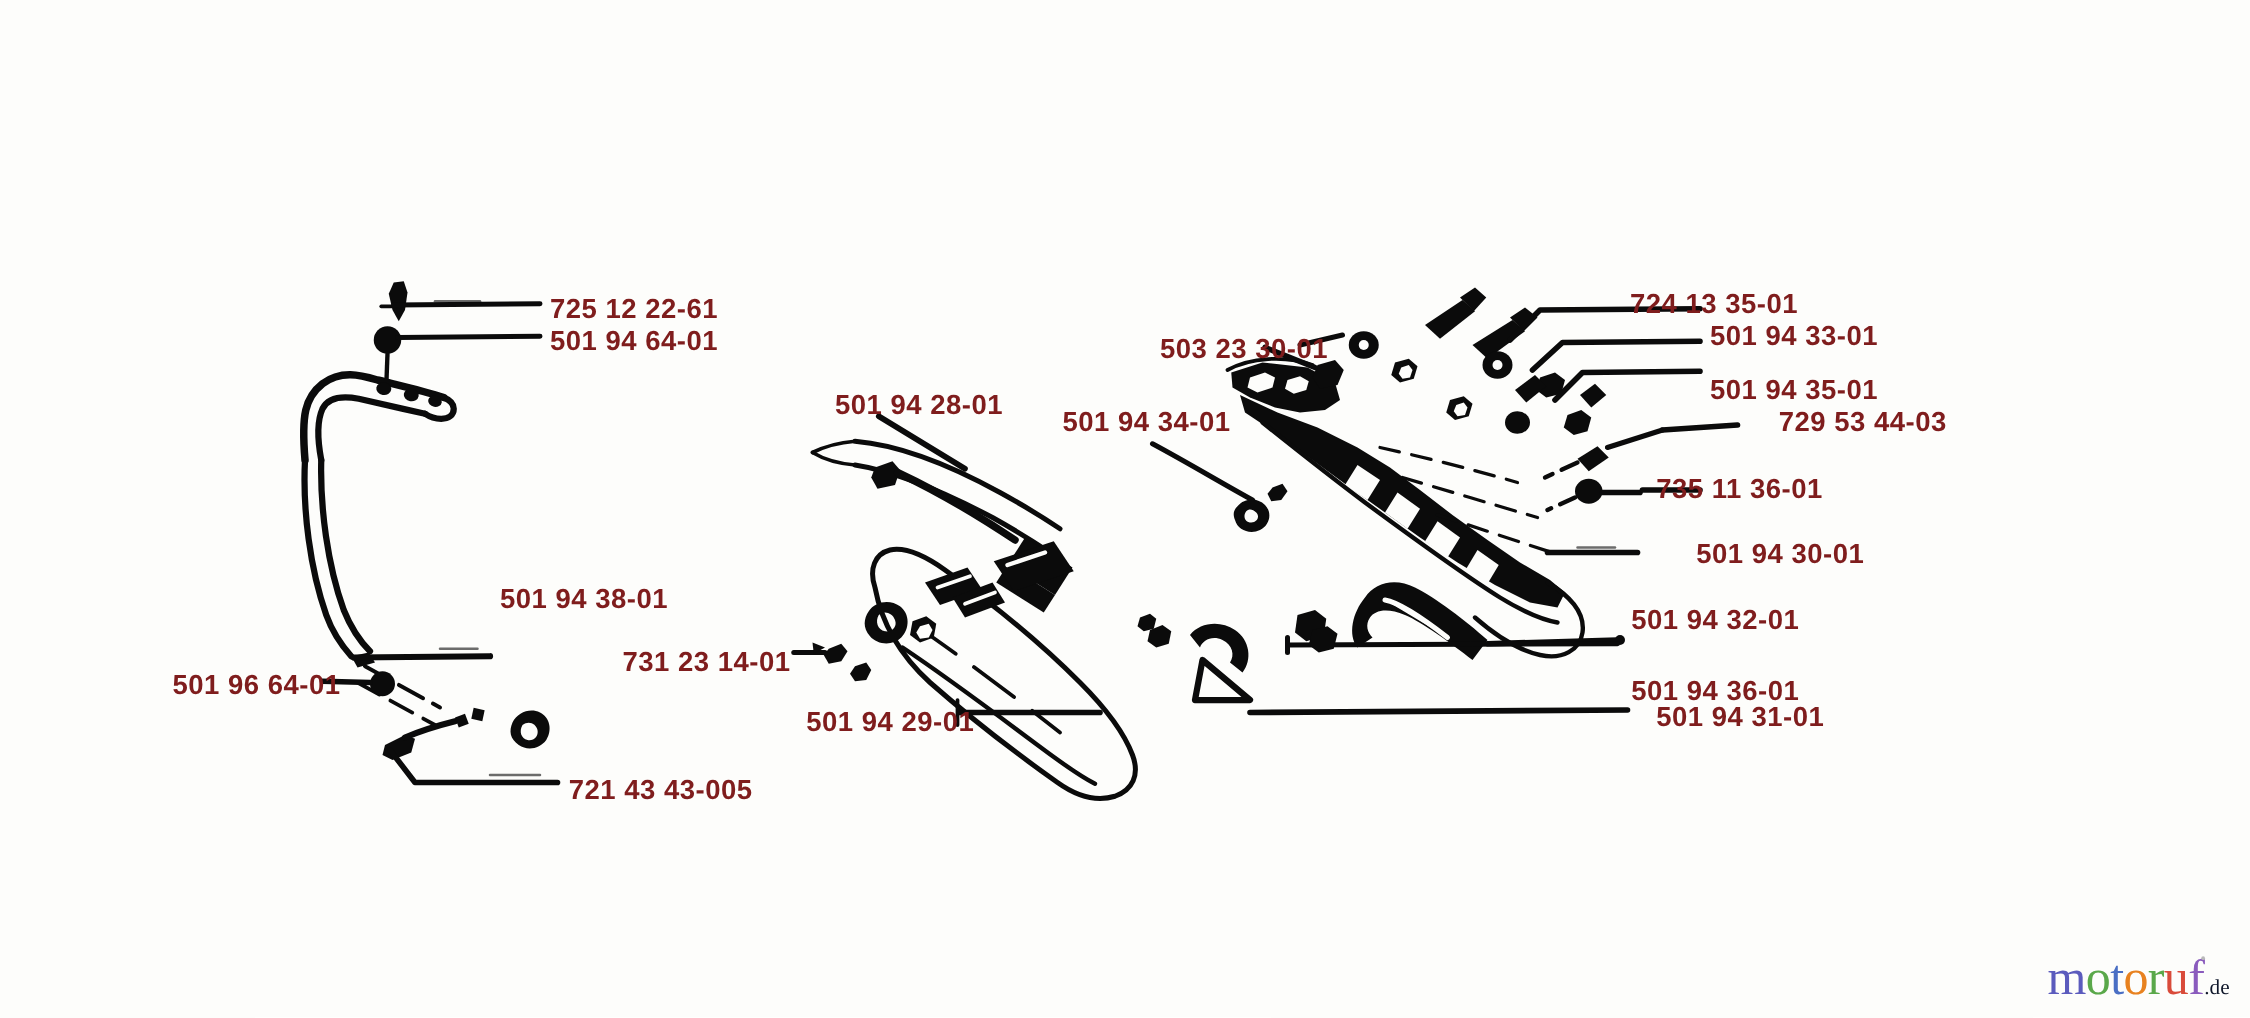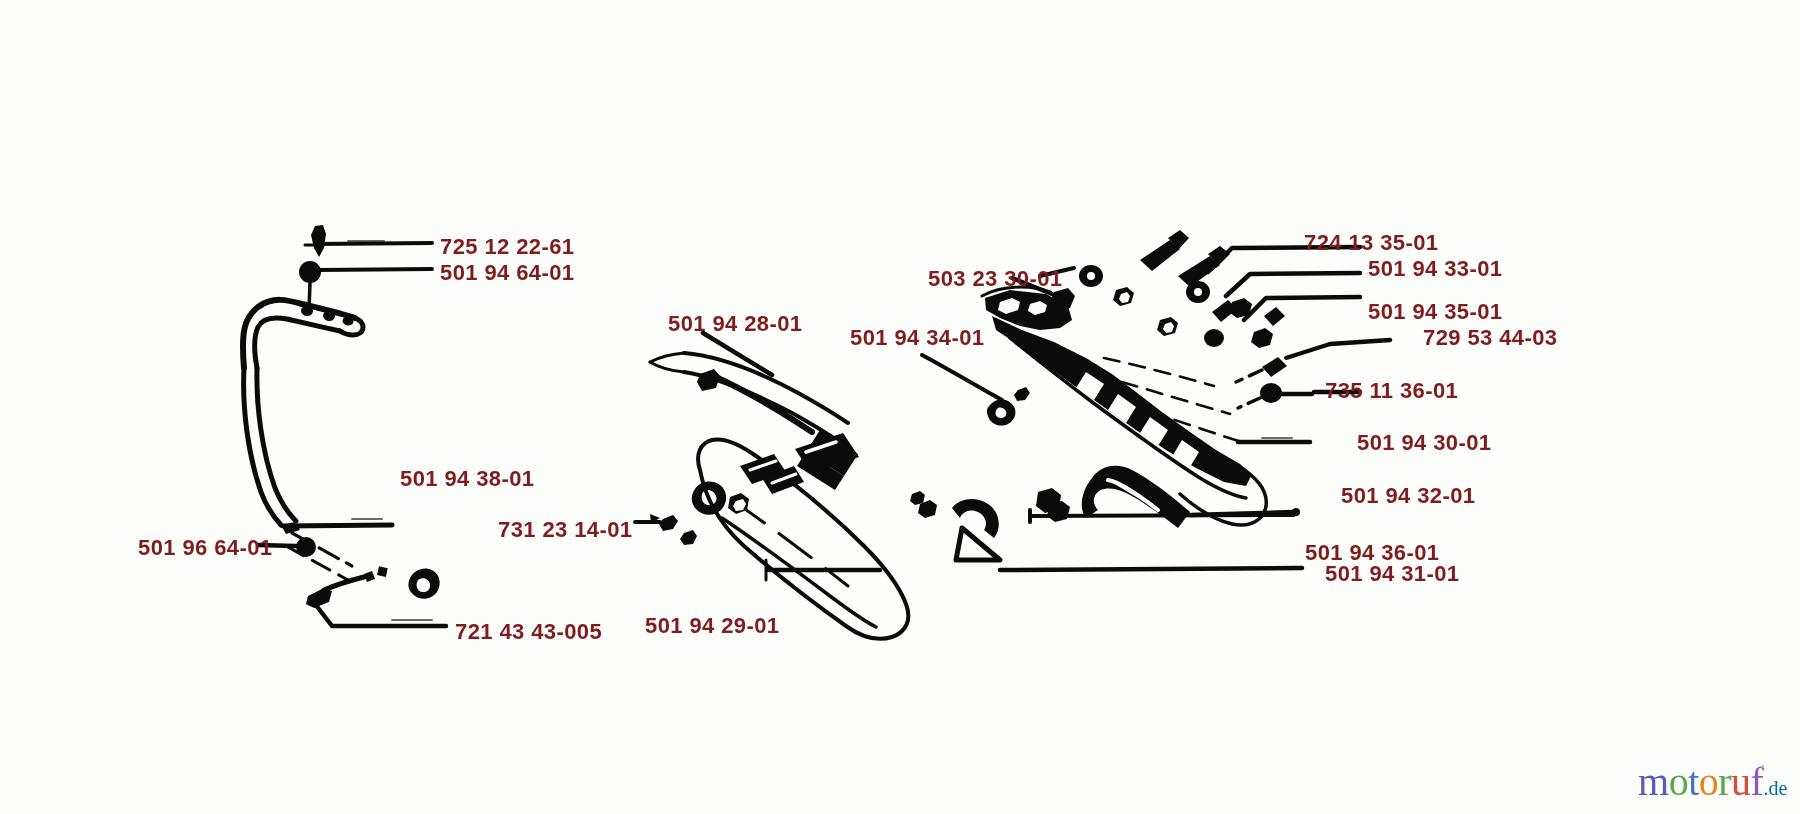--- a/index.html
+++ b/index.html
@@ -36,22 +36,22 @@
     position: absolute;
     left: 1638px;
     top: 762px;
     font-family: "Liberation Serif", serif;
     font-size: 40px;
     line-height: 1;
     white-space: nowrap;
     letter-spacing: -0.5px;
   }
   #watermark .wm-suffix {
-    font-size: 20px;
-    color: #0369a1;
+    font-size: 17px;
+    color: #0f172a;
     letter-spacing: 0;
   }
   #watermark .dot {
     position: absolute;
     left: 123px;
     top: 3px;
     width: 3px;
     height: 3px;
     background: #b9b9b9;
     border-radius: 50%;
@@ -284,30 +284,30 @@
     </g>
   </svg>
 
   <div class="part-label" style="left:440px; top:236px;">725 12 22-61</div>
   <div class="part-label" style="left:440px; top:262px;">501 94 64-01</div>
   <div class="part-label" style="left:400px; top:468px;">501 94 38-01</div>
   <div class="part-label" style="left:138px; top:537px;">501 96 64-01</div>
   <div class="part-label" style="left:455px; top:621px;">721 43 43-005</div>
   <div class="part-label" style="left:668px; top:313px;">501 94 28-01</div>
   <div class="part-label" style="left:498px; top:519px;">731 23 14-01</div>
-  <div class="part-label" style="left:645px; top:567px;margin-top:48px;">501 94 29-01</div>
+  <div class="part-label" style="left:645px; top:567px;">501 94 29-01</div>
   <div class="part-label" style="left:850px; top:327px;">501 94 34-01</div>
   <div class="part-label" style="left:928px; top:268px;">503 23 30-01</div>
   <div class="part-label" style="left:1304px; top:232px;">724 13 35-01</div>
   <div class="part-label" style="left:1368px; top:258px;">501 94 33-01</div>
   <div class="part-label" style="left:1368px; top:284px;margin-top:17px;">501 94 35-01</div>
   <div class="part-label" style="left:1423px; top:327px;text-align:right;">729 53 44-03</div>
   <div class="part-label" style="left:1325px; top:380px;">735 11 36-01</div>
   <div class="part-label" style="left:1325px; top:432px;margin-left:32px;">501 94 30-01</div>
-  <div class="part-label" style="left:1305px; top:485px;margin-left:36px;">501 94 32-01</div>
+  <div class="part-label" style="left:1305px; top:485px;">501 94 32-01</div>
   <div class="part-label" style="left:1305px; top:511px;margin-top:31px;">501 94 36-01</div>
   <div class="part-label" style="left:1325px; top:563px;">501 94 31-01</div>
 
   <div id="watermark">
     <span class="dot"></span><span style="color:#5b5bbd">m</span><span style="color:#5aa84a">o</span><span style="color:#4a6fc4">t</span><span style="color:#e8821f">o</span><span style="color:#5aa84a">r</span><span style="color:#d94b3a">u</span><span style="color:#8a5bbd">f</span><span class="wm-suffix">.de</span>
   </div>
 
 </div>
 
 </body></html>

